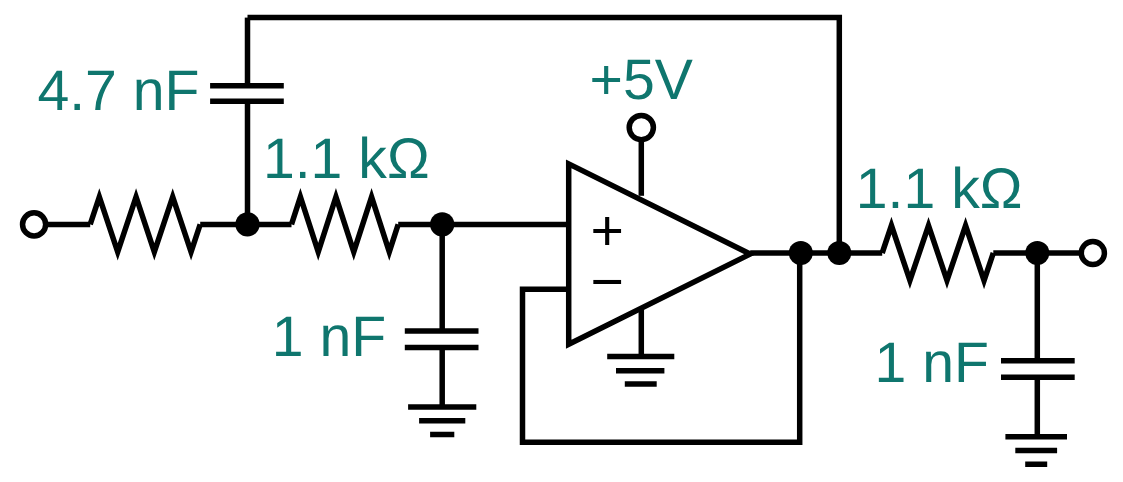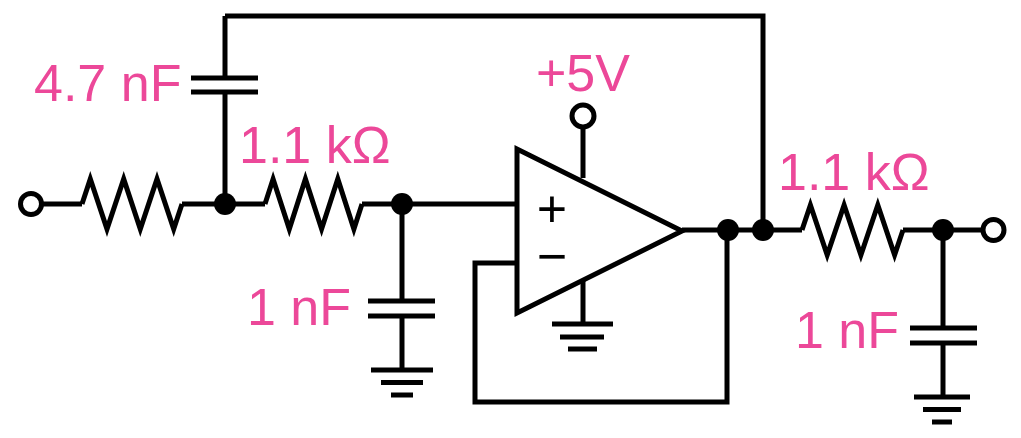--- a/index.html
+++ b/index.html
@@ -9,21 +9,21 @@
     height: 438px;
     background: #ffffff;
     font-family: "Liberation Sans", sans-serif;
     overflow: hidden;
   }
   #schematic-svg { position: absolute; left: 0; top: 0; }
   .lbl {
     position: absolute;
     font-size: 52px;
     line-height: 1;
-    color: #ec4899;
+    color: #0f766e;
     white-space: nowrap;
     letter-spacing: 0;
   }
   .opamp-sign {
     font-family: "Liberation Sans", sans-serif;
     font-size: 52px;
     fill: #000000;
   }
 </style>
 </head>

